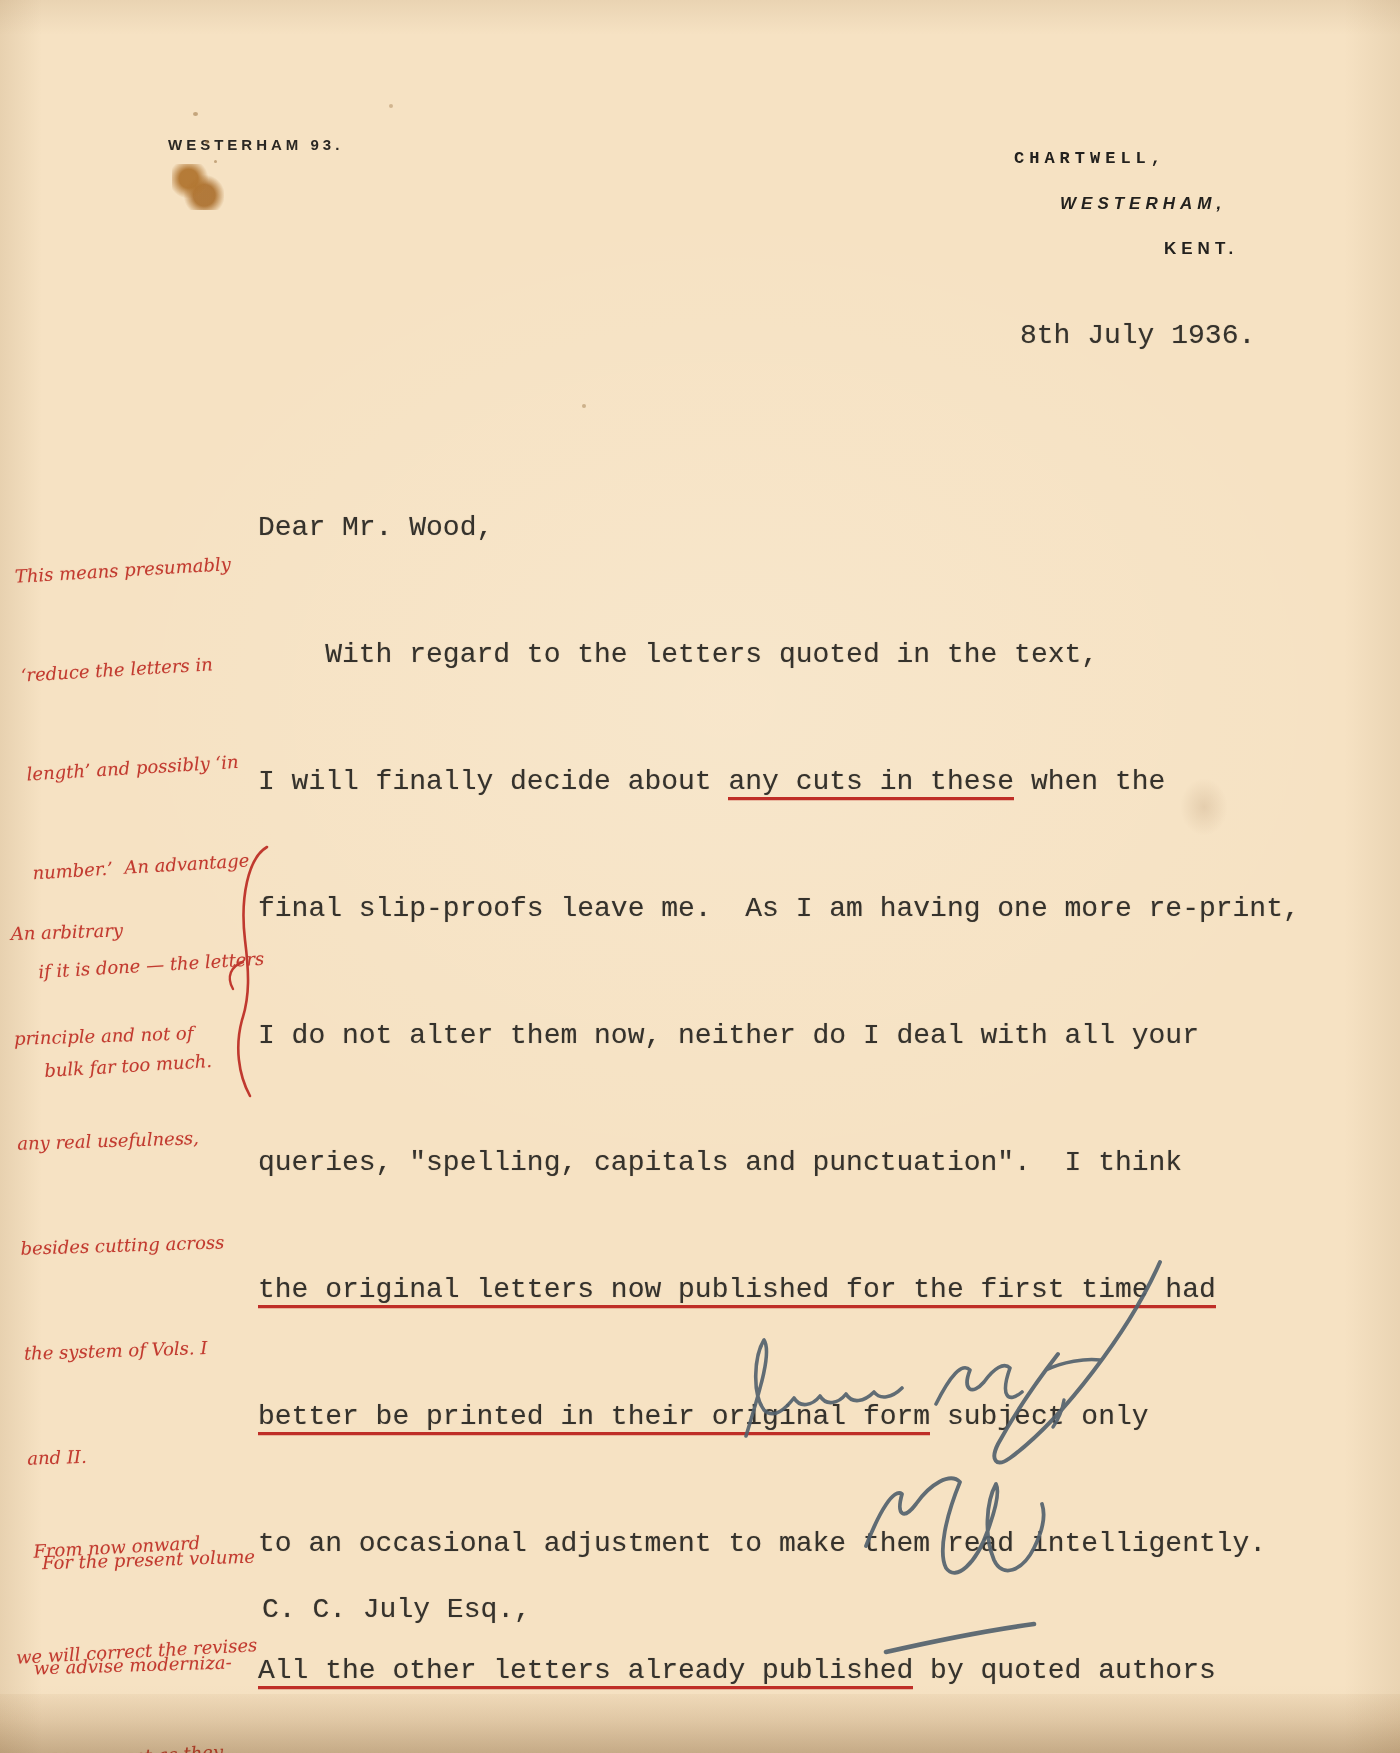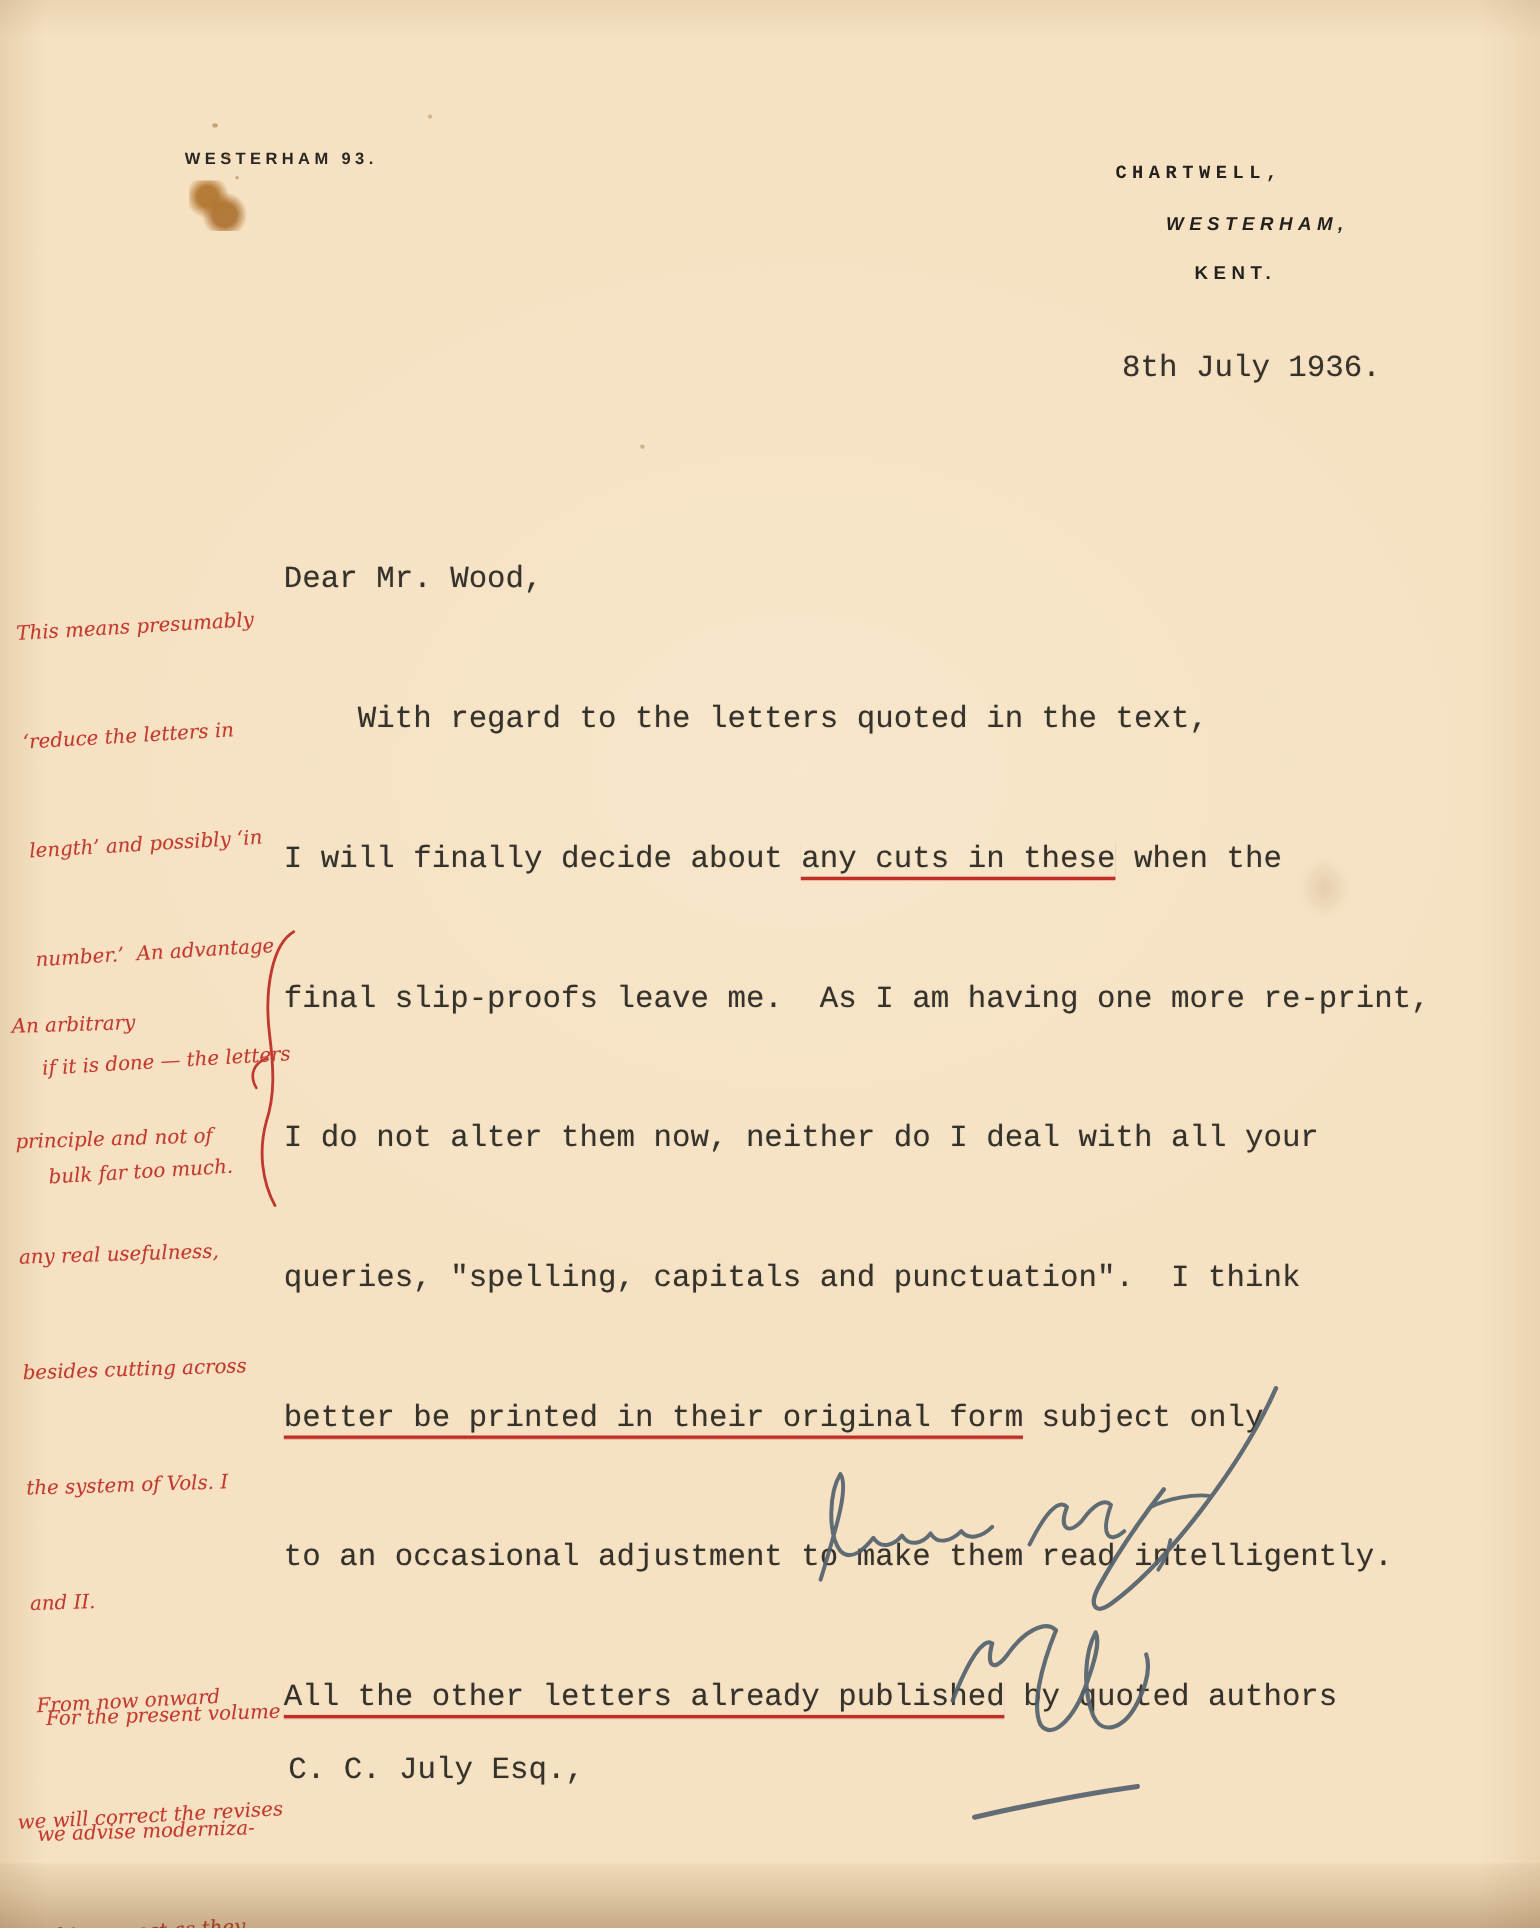--- a/index.html
+++ b/index.html
@@ -20,21 +20,21 @@
     position:absolute;
     color:#23211e;
     font-family:"Liberation Sans", sans-serif;
     font-weight:700;
     letter-spacing:5px;
     font-size:17px;
   }
   .lh-phone{left:137px;top:136px;font-size:15px;letter-spacing:4px;color:#2a2723;margin-left:31px;}
   .lh-1{left:1014px;top:149px;font-family:Liberation Mono, monospace;}
   .lh-2{left:1060px;top:194px;font-style:italic;}
-  .lh-3{left:1086px;top:239px;}
+  .lh-3{left:1164px;top:239px;}
   
   .typed{
     font-family:"Liberation Mono","DejaVu Sans Mono",monospace;
     font-size:28px;
     color:#35322c;
     text-shadow:0 0 1px rgba(45,42,36,0.35);
     white-space:pre;
   }
   .date{position:absolute;left:1020px;top:320px;}
   .bodyblock{position:absolute;left:258px;top:448px;}
@@ -94,20 +94,21 @@
   <div class="lh lh-3">KENT.</div>
   <div class="typed date">8th July 1936.</div>
 
   <div class="bodyblock typed">
     <div class="tline">Dear Mr. Wood,</div>
     <div class="tline"><span class="seg">    With regard to the letters quoted in the text,</span><span class="seg ru"></span><span class="seg"></span></div>
     <div class="tline"><span class="seg">I will finally decide about </span><span class="seg ru">any cuts in these</span><span class="seg"> when the</span></div>
     <div class="tline"><span class="seg">final slip-proofs leave me.  As I am having one more re-print,</span><span class="seg ru"></span><span class="seg"></span></div>
     <div class="tline"><span class="seg">I do not alter them now, neither do I deal with all your</span><span class="seg ru"></span><span class="seg"></span></div>
     <div class="tline"><span class="seg">queries, "spelling, capitals and punctuation".  I think</span><span class="seg ru"></span><span class="seg"></span></div>
+    <div class="tline"><span class="seg"></span><span class="seg ru">the original letters now published for the first time had</span><span class="seg"></span></div>
     <div class="tline"><span class="seg"></span><span class="seg ru">better be printed in their original form</span><span class="seg"> subject only</span></div>
     <div class="tline"><span class="seg">to an occasional adjustment to make them read intelligently.</span><span class="seg ru"></span><span class="seg"></span></div>
     <div class="tline"><span class="seg"></span><span class="seg ru">All the other letters already published</span><span class="seg"> by quoted authors</span></div>
     
     
     
   </div>
 
   <div class="typed recipient">C. C. July Esq.,</div>
 

